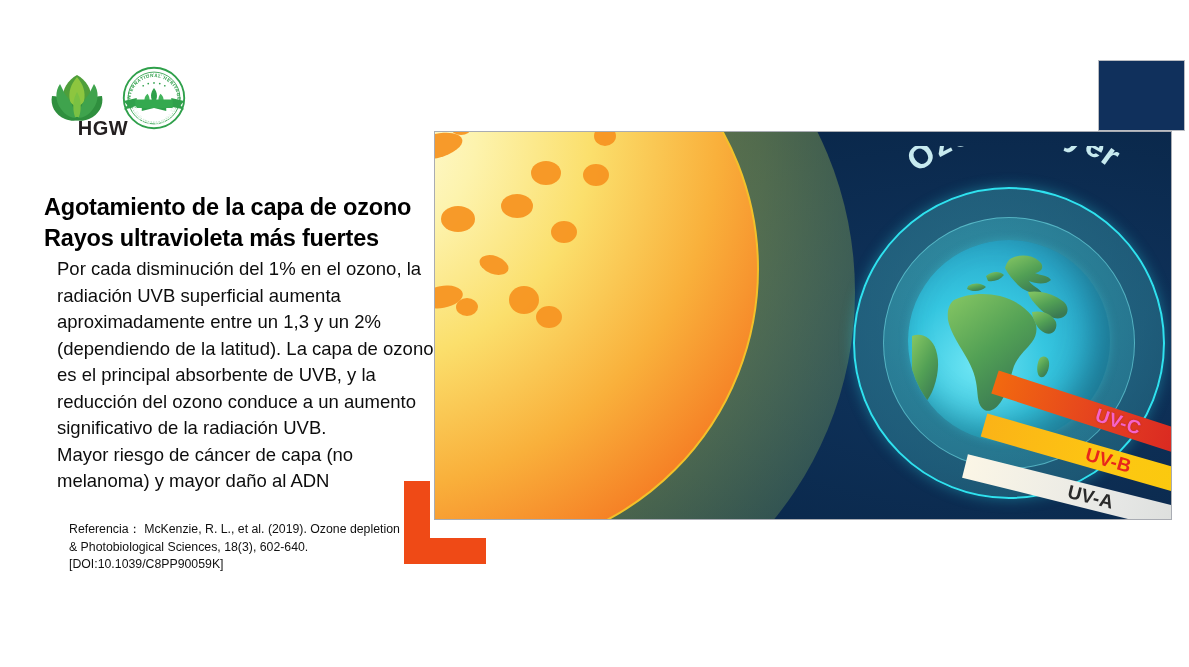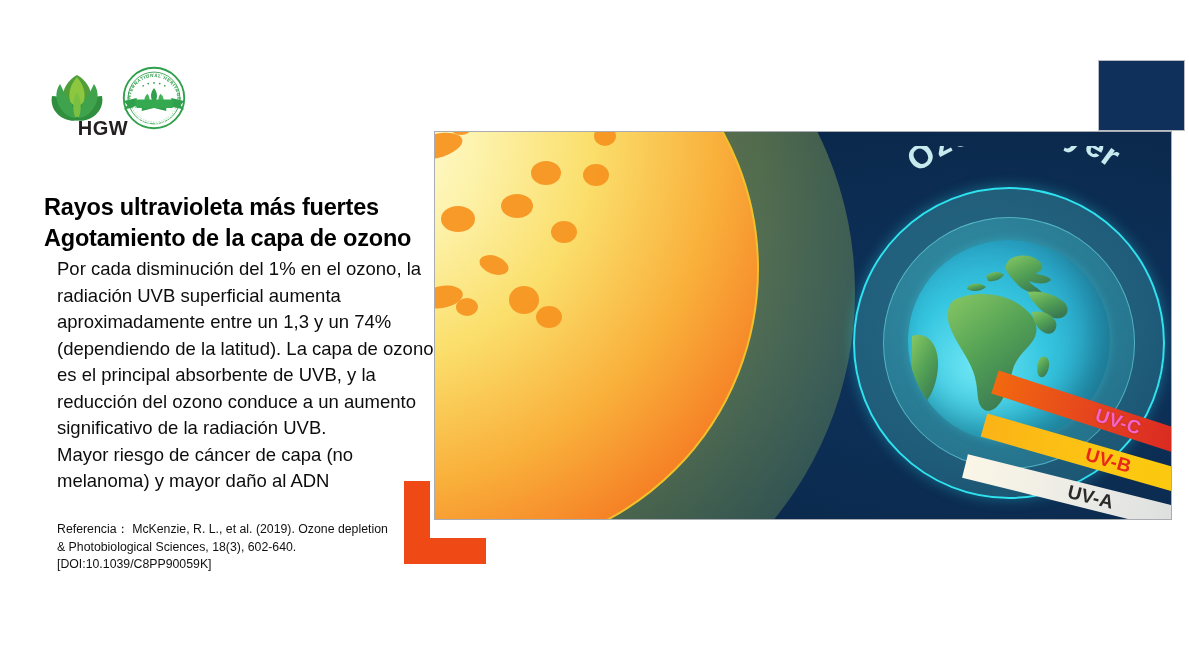--- a/index.html
+++ b/index.html
@@ -75,21 +75,21 @@
 
   #reference {
     position: absolute;
     left: 57px;
     top: 521px;
     width: 370px;
     font-size: 12.3px;
     line-height: 17.5px;
     color: #111;
   }
-  #reference .ref-line { display: block; }
+  #reference .ref-line { display: block; margin-left: 12px; }
 
   
   #orange-l {
     position: absolute;
     left: 404px;
     top: 481px;
     width: 82px;
     height: 83px;
     z-index: 5;
   }
@@ -297,26 +297,26 @@
     <path d="M8 54 L26 50 L26 62 L8 66 L13 60 Z" fill="#2fa04b"></path>
     <path d="M92 54 L74 50 L74 62 L92 66 L87 60 Z" fill="#2fa04b"></path>
     <path d="M24 52 L76 52 L76 64 L24 64 Z" fill="#34a94f"></path>
     <text font-size="7.5" font-weight="bold" fill="#e9f7ec" letter-spacing="2.6" font-family="Liberation Sans, sans-serif">
       <textPath href="#arcBot" startOffset="50%" text-anchor="middle">GREEN WORLD</textPath>
     </text>
   </svg>
 </div>
 
 <div id="headline">
+  <span class="hl-line">Agotamiento de la capa de ozono</span>
   <span class="hl-line">Rayos ultravioleta más fuertes</span>
-  <span class="hl-line">Agotamiento de la capa de ozono</span>
 </div>
 
 <div id="body-copy">
-  <span class="para">Por cada disminución del 1% en el ozono, la radiación UVB superficial aumenta aproximadamente entre un 1,3 y un 74% (dependiendo de la latitud). La capa de ozono es el principal absorbente de UVB, y la reducción del ozono conduce a un aumento significativo de la radiación UVB.</span>
+  <span class="para">Por cada disminución del 1% en el ozono, la radiación UVB superficial aumenta aproximadamente entre un 1,3 y un 2% (dependiendo de la latitud). La capa de ozono es el principal absorbente de UVB, y la reducción del ozono conduce a un aumento significativo de la radiación UVB.</span>
   <span class="para">Mayor riesgo de cáncer de capa (no melanoma) y mayor daño al ADN</span>
 </div>
 
 <div id="reference">
   <span class="ref-line">Referencia： McKenzie, R. L., et al. (2019). Ozone depletion</span>
   <span class="ref-line">&amp; Photobiological Sciences, 18(3), 602-640.</span>
   <span class="ref-line">[DOI:10.1039/C8PP90059K]</span>
 </div>
 
 <div id="orange-l">

